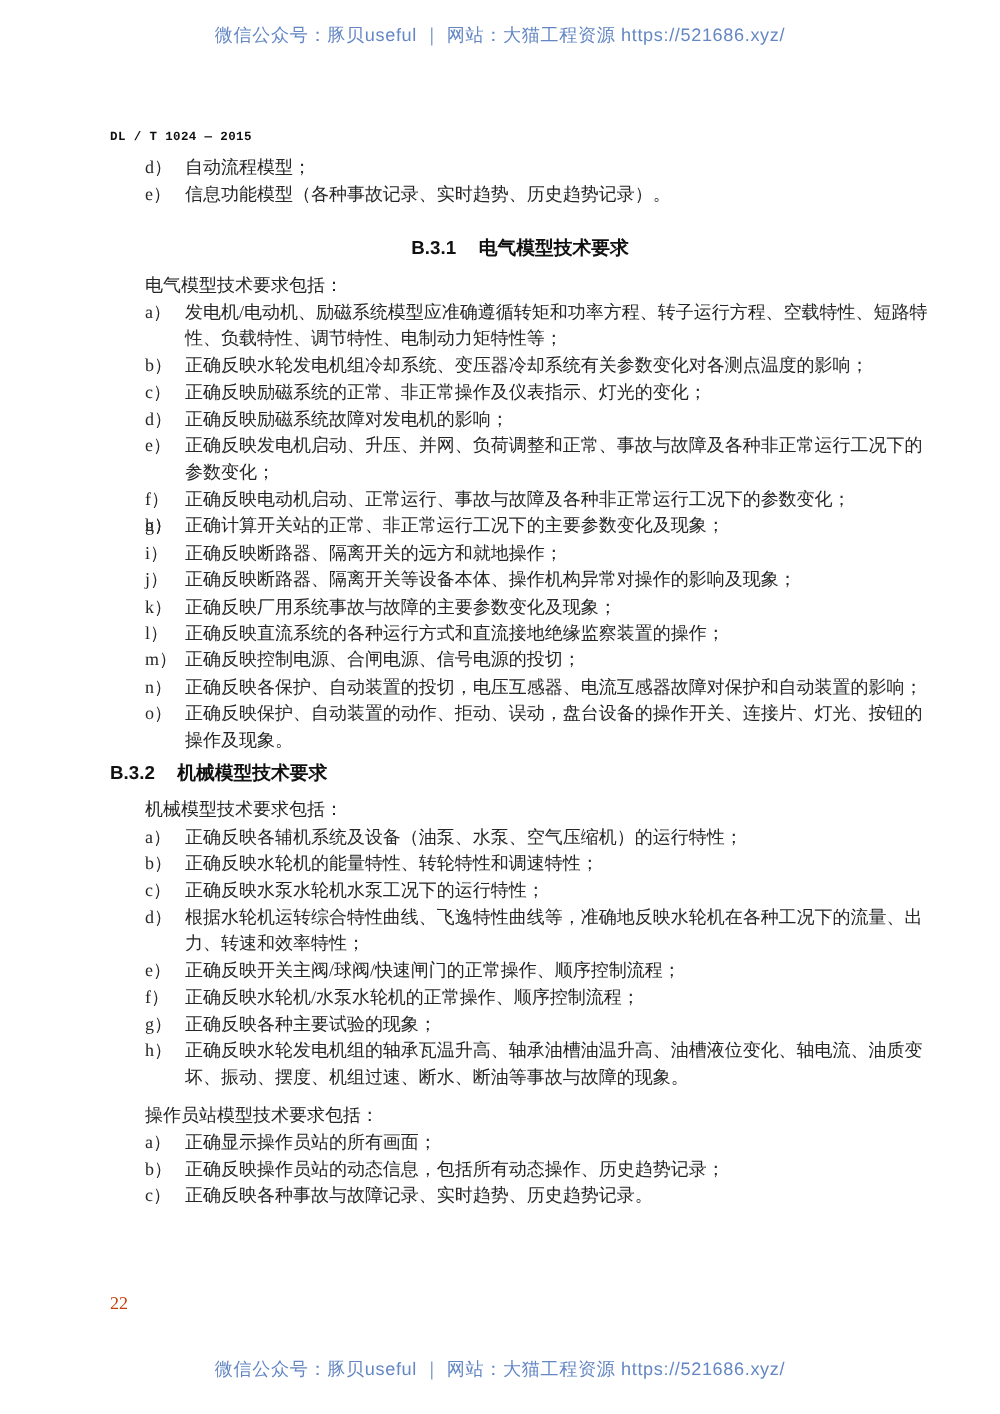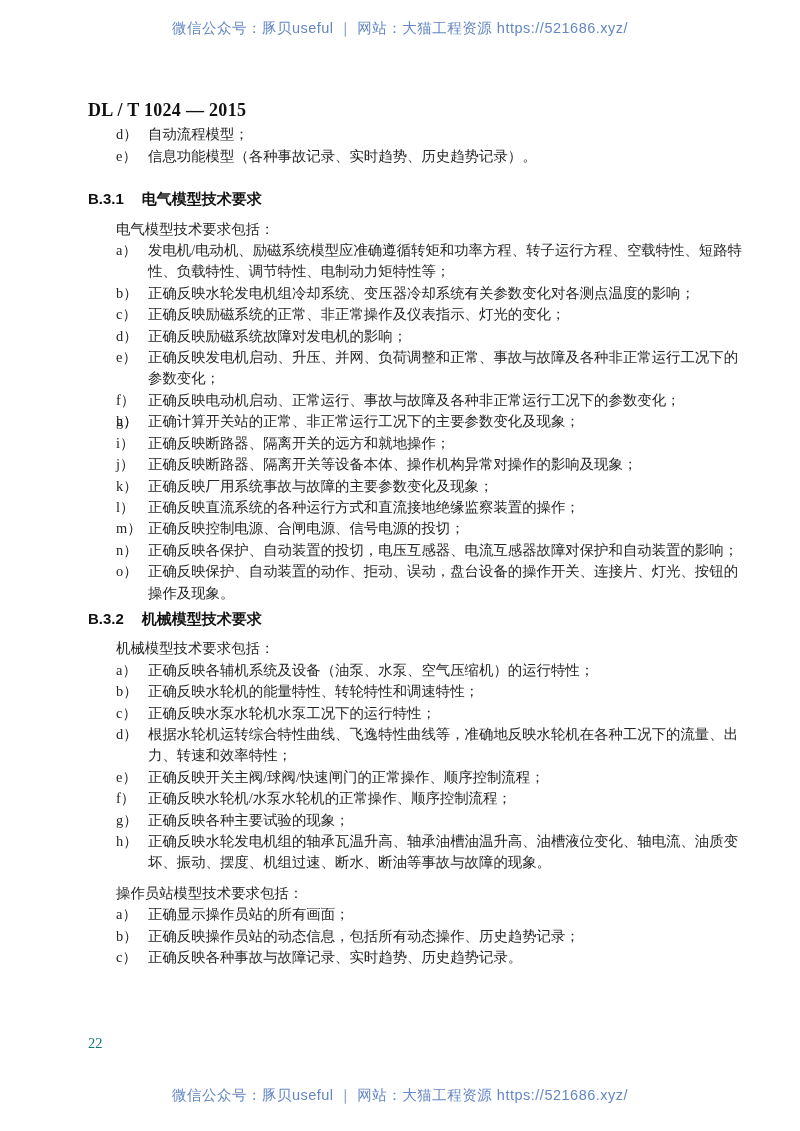--- a/index.html
+++ b/index.html
@@ -32,35 +32,35 @@
 
   .content {
     position: absolute;
     left: 88px;
     top: 100px;
     width: 656px;
     font-size: 14.4px;
     line-height: 21.4px;
   }
   .doc-number {
-    font-family: Liberation Serif, serif;
+    font-family: Liberation Mono, monospace;
     font-weight: bold;
-    font-size: 18px;
+    font-size: 10px;
     color: #111111;
     letter-spacing: 0.3px;
   }
   .sec-head {
     font-family: "Liberation Sans", sans-serif;
     font-weight: bold;
     font-size: 15px;
     color: #111111;
   }
   .sec-head .num { margin-right: 18px; }
   #b3-head  { margin-top: 8px; }
-  #b31-head { margin-top: 21px; }
+  #b31-head { margin-top: 21px; text-align: center; }
   #b32-head { margin-top: 4px; }
   #b33-head { margin-top: 4px; }
   .intro {
     margin-left: 28px;
     margin-top: 9px;
   }
   .top-list { margin-top: 3px; }
   .li {
     position: relative;
     padding-left: 60px;
@@ -69,21 +69,21 @@
     position: absolute;
     left: 28px;
     top: 0;
   }
   .page-number {
     position: absolute;
     left: 88px;
     top: 1035px;
     font-size: 14.4px;
     font-family: "Liberation Serif", serif;
-    color: #0f766e;
+    color: #c2410c;
   }
 </style>
 </head>
 <body>
 
 <div class="page">
 
   <div class="watermark header">微信公众号：豚贝useful ｜ 网站：大猫工程资源 https://521686.xyz/</div>
 
   <div class="content">

